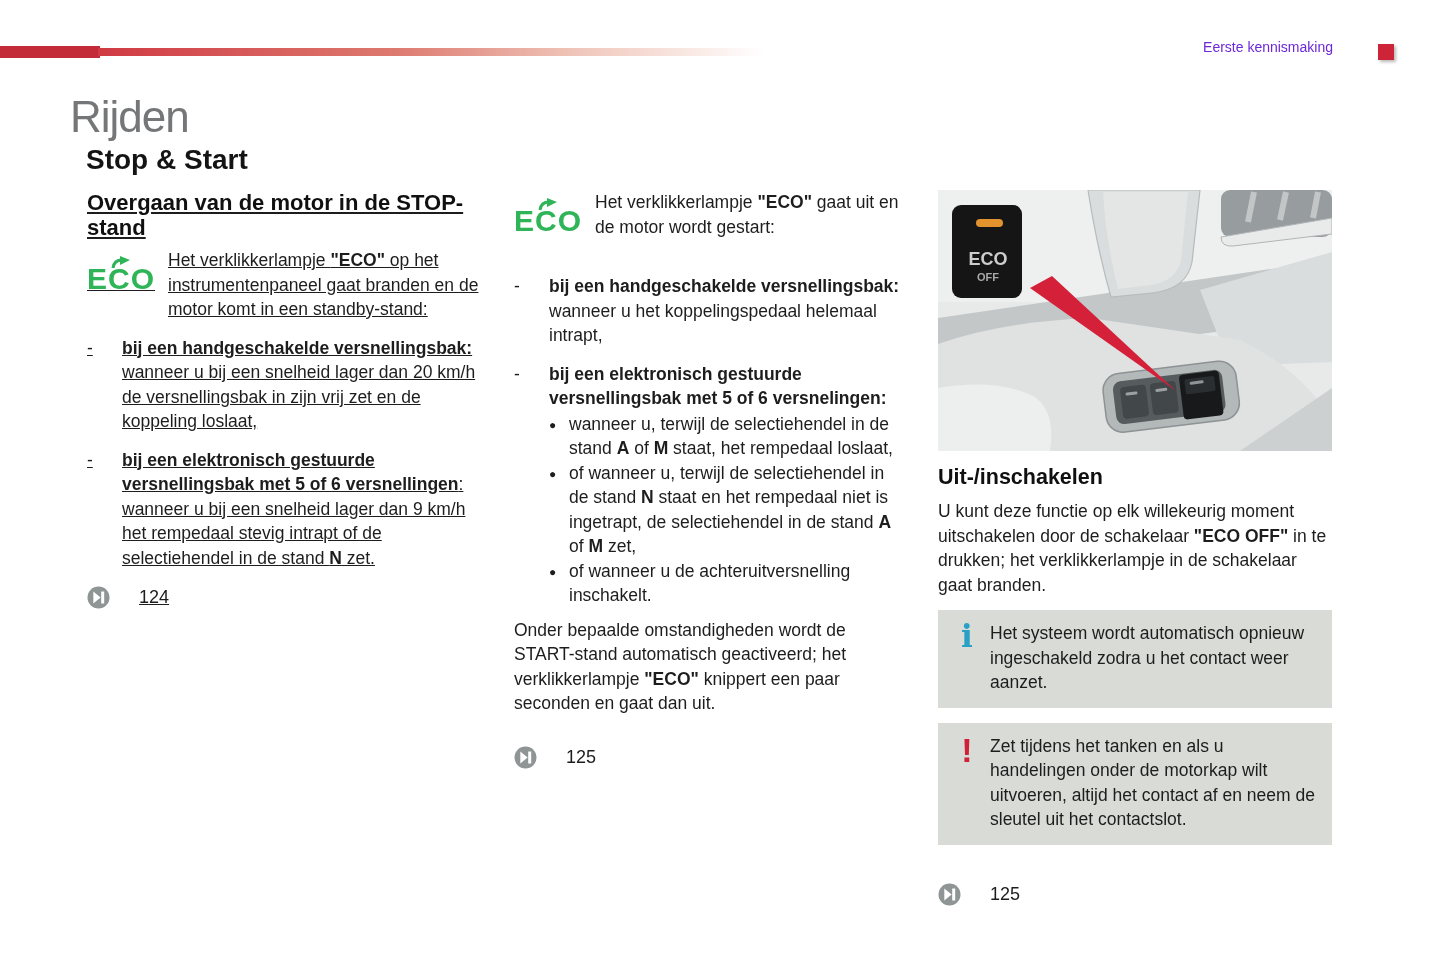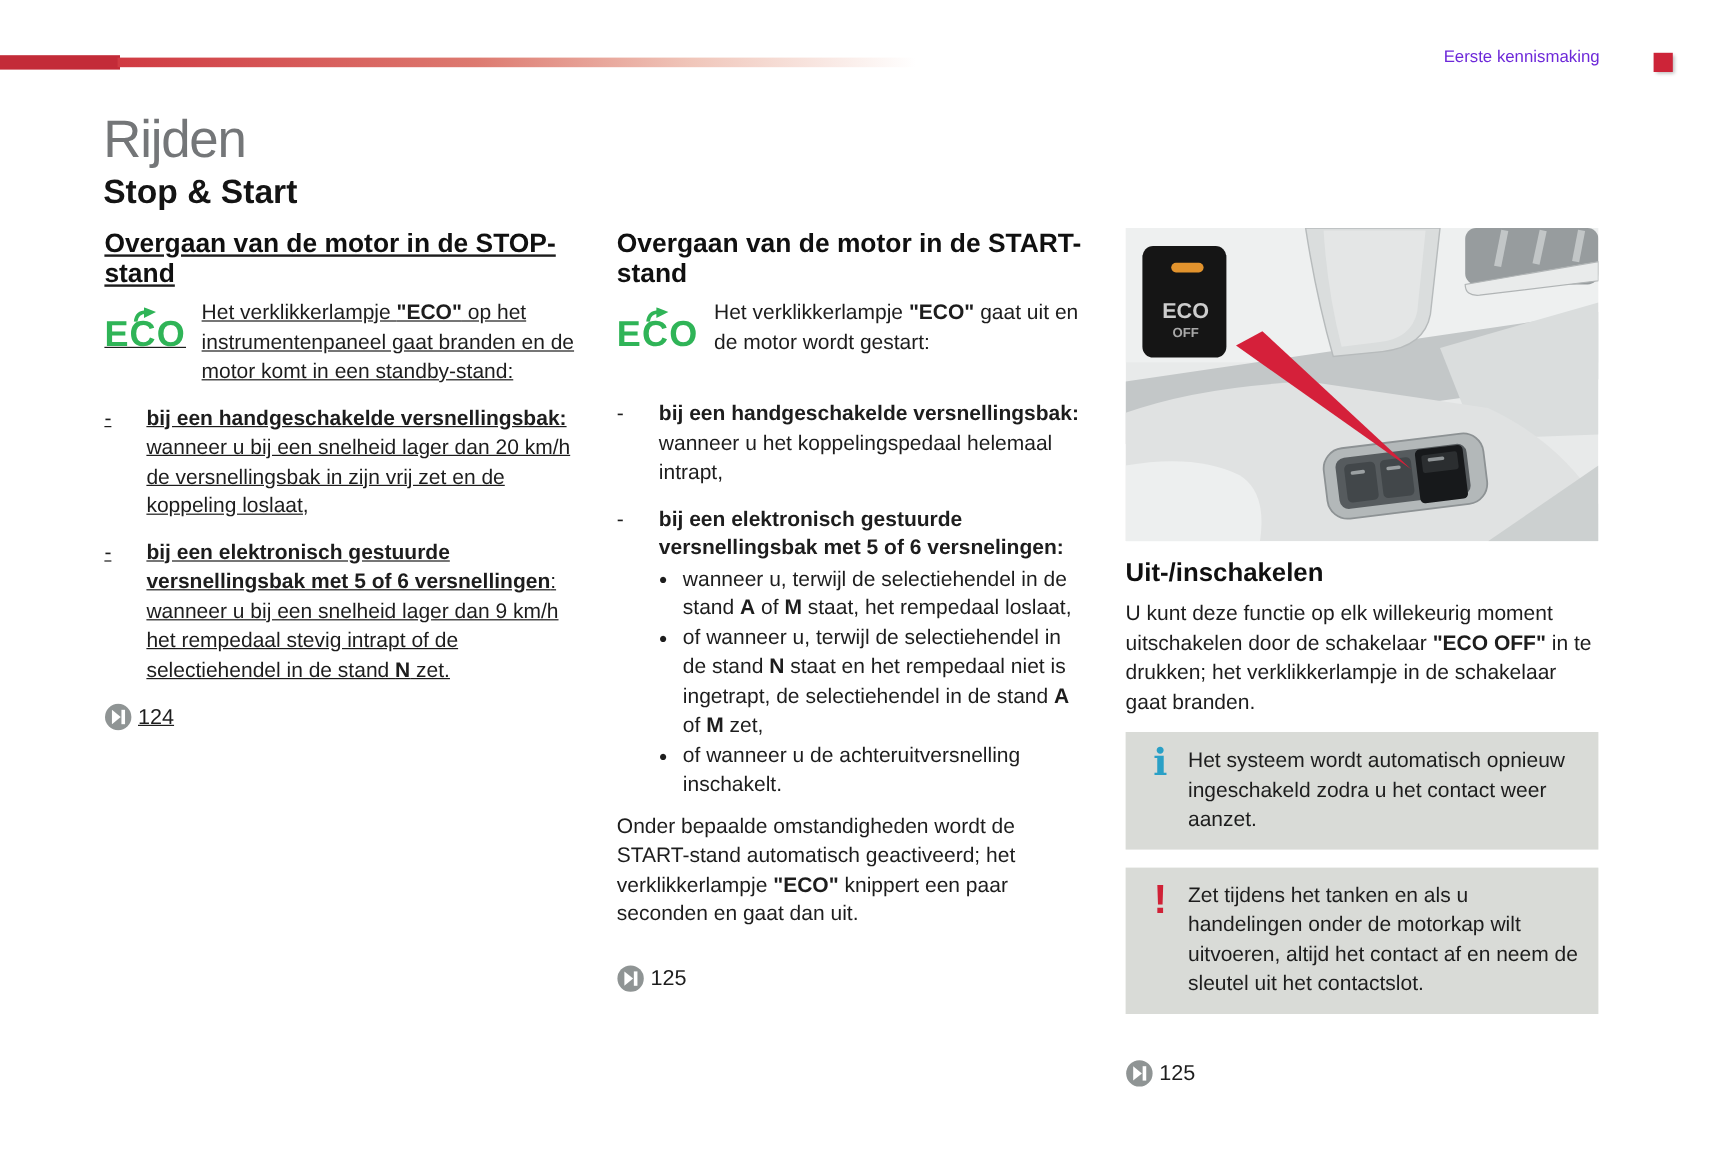--- a/index.html
+++ b/index.html
@@ -9,41 +9,41 @@
     -webkit-font-smoothing:antialiased;
   }
   .b{font-weight:bold;}
   
   .redbar-block{position:absolute;left:0;top:46px;width:100px;height:12px;background:#c32b38;}
   .redbar{position:absolute;left:98px;top:48px;width:665px;height:8px;
     background:linear-gradient(to right,#d03a42 0%,#dd7a70 45%,#f0c6ba 72%,#ffffff 100%);}
   .header-label{position:absolute;top:39px;right:112px;font-size:14px;color:#6d28d9;}
   .header-square{position:absolute;left:1378px;top:44px;width:16px;height:16px;background:#cd2438;
     box-shadow:2px 2px 3px rgba(0,0,0,.28);}
-  .page-title{position:absolute;left:86px;top:92px;font-size:44px;color:#747678;letter-spacing:-1px;}
+  .page-title{position:absolute;left:70px;top:92px;font-size:44px;color:#747678;letter-spacing:-1px;}
   .page-subtitle{position:absolute;left:86px;top:144px;font-size:28px;font-weight:bold;color:#141414;text-align:center;}
   .page-number{position:absolute;left:1378px;top:962px;font-size:19px;font-weight:bold;color:#66686b;}
   
   .col{position:absolute;top:190px;width:393px;}
   #col1{left:87px;text-decoration:underline;} #col2{left:514px;} #col3{left:938px;width:394px;}
   .col-heading{font-size:22px;line-height:25px;font-weight:bold;color:#101010;margin:0 0 8px 0;}
   .body-text{font-size:17.5px;line-height:24.5px;}
   .intro{display:flex;min-height:70px;}
   .eco-wrap{width:81px;flex:none;position:relative;padding-top:16px;}
   .eco-text{font-size:30px;font-weight:bold;color:#2fb457;letter-spacing:1px;line-height:1;}
   .eco-arrow{position:absolute;left:23px;top:8px;}
   .intro-text{flex:1;}
   .dash-item{display:flex;margin-top:14px;}
   .dash-marker{width:35px;flex:none;}
   .item-text{flex:1;}
   .sub-list{margin-top:1px;}
   .sub-item{display:flex;}
   .sub-marker{width:20px;flex:none;font-size:12px;padding-top:1px;}
   .note{margin-top:22px;}
-  .page-ref{display:flex;align-items:center;gap:5px;margin-top:16px;}
+  .page-ref{display:flex;align-items:center;gap:29px;margin-top:16px;}
   .page-ref .num{font-size:18px;color:#1d1d1d;}
   #col2 .page-ref{margin-top:30px;}
   
   .illus{display:block;width:394px;height:261px;}
   .uit-heading{font-size:21.5px;font-weight:bold;margin:14px 0 9px 0;color:#101010;}
   .box{background:#d9dbd7;display:flex;margin-top:13px;padding:11px 12px 13px 6px;}
   .box-icon{width:46px;flex:none;text-align:center;}
   .info-glyph{font-family:"DejaVu Serif",serif;font-weight:bold;font-size:31px;line-height:1;color:#2aa0c6;}
   .warn-glyph{font-size:34px;font-weight:bold;line-height:.95;color:#d02136;}
   .box-text{flex:1;font-size:17.5px;line-height:24.5px;}
@@ -84,21 +84,20 @@
     <svg width="23" height="23" viewBox="0 0 23 23">
       <circle cx="11.5" cy="11.5" r="11" fill="#8f9494"></circle>
       <polygon points="6.3,5.5 6.3,17.5 13.6,11.5" fill="#ffffff"></polygon>
       <rect x="14.2" y="5.5" width="3" height="12" fill="#ffffff"></rect>
     </svg>
     <span class="num">124</span>
   </div>
 </div>
 
 <div class="col" id="col2">
-  <h3 class="col-heading">Overgaan van de motor in de START-stand</h3>
   <div class="intro">
     <div class="eco-wrap">
       <span class="eco-text">ECO</span>
       <svg class="eco-arrow" width="22" height="13" viewBox="0 0 22 13">
         <path d="M3,12 Q4,4 12,4" fill="none" stroke="#2fb457" stroke-width="3"></path>
         <polygon points="10,0 20,4 10,9" fill="#2fb457"></polygon>
       </svg>
     </div>
     <div class="intro-text body-text"><span>Het verklikkerlampje </span><span class="b">"ECO"</span><span> gaat uit en de motor wordt gestart:</span></div>
   </div>

